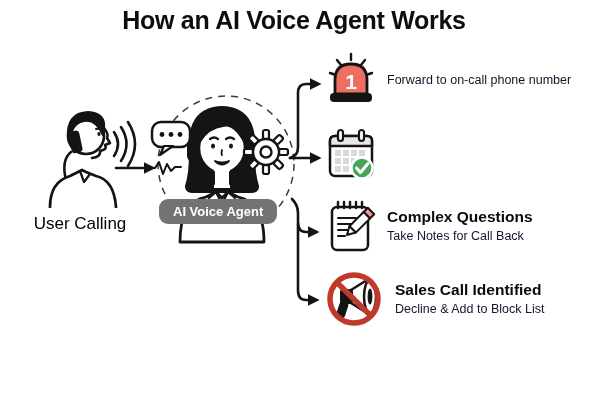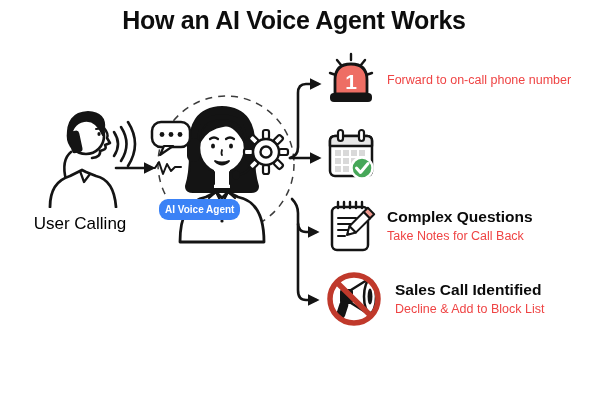--- a/index.html
+++ b/index.html
@@ -14,26 +14,26 @@
   .connectors{position:absolute;left:0;top:0;z-index:1;}
   .user-figure{position:absolute;left:26px;top:102px;z-index:2;}
   .user-label{
     position:absolute;left:8px;top:214px;width:144px;text-align:center;
     font-size:17px;font-weight:400;color:#000000;z-index:2;
   }
   .agent-figure{position:absolute;left:148px;top:94px;z-index:2;}
   .gear{position:absolute;left:242px;top:128px;z-index:3;}
   .agent-pill{
     position:absolute;left:159px;top:199px;z-index:4;
-    background:#3b82f6;color:#fff;border-radius:9px;padding:5px 6px;
-    font-size:10px;font-weight:800;white-space:nowrap;
+    background:#737373;color:#fff;border-radius:9px;padding:5px 14px;
+    font-size:13px;font-weight:800;white-space:nowrap;
   }
   .outcome{position:absolute;left:326px;display:flex;align-items:center;gap:11px;z-index:2;}
   .outcome .otitle{font-size:15.5px;font-weight:700;color:#0a0a0a;line-height:1.15;}
-  .outcome .osub{font-size:12.5px;font-weight:400;color:#ef4444;margin-top:3px;line-height:1.15;}
+  .outcome .osub{font-size:12.5px;font-weight:400;color:#0f172a;margin-top:3px;line-height:1.15;}
   svg{display:block;}
 </style>
 </head>
 <body>
 
 <div class="canvas">
 
   <div class="title">How an AI Voice Agent Works</div>
 
   <svg class="connectors" width="600" height="400" viewBox="0 0 600 400">

